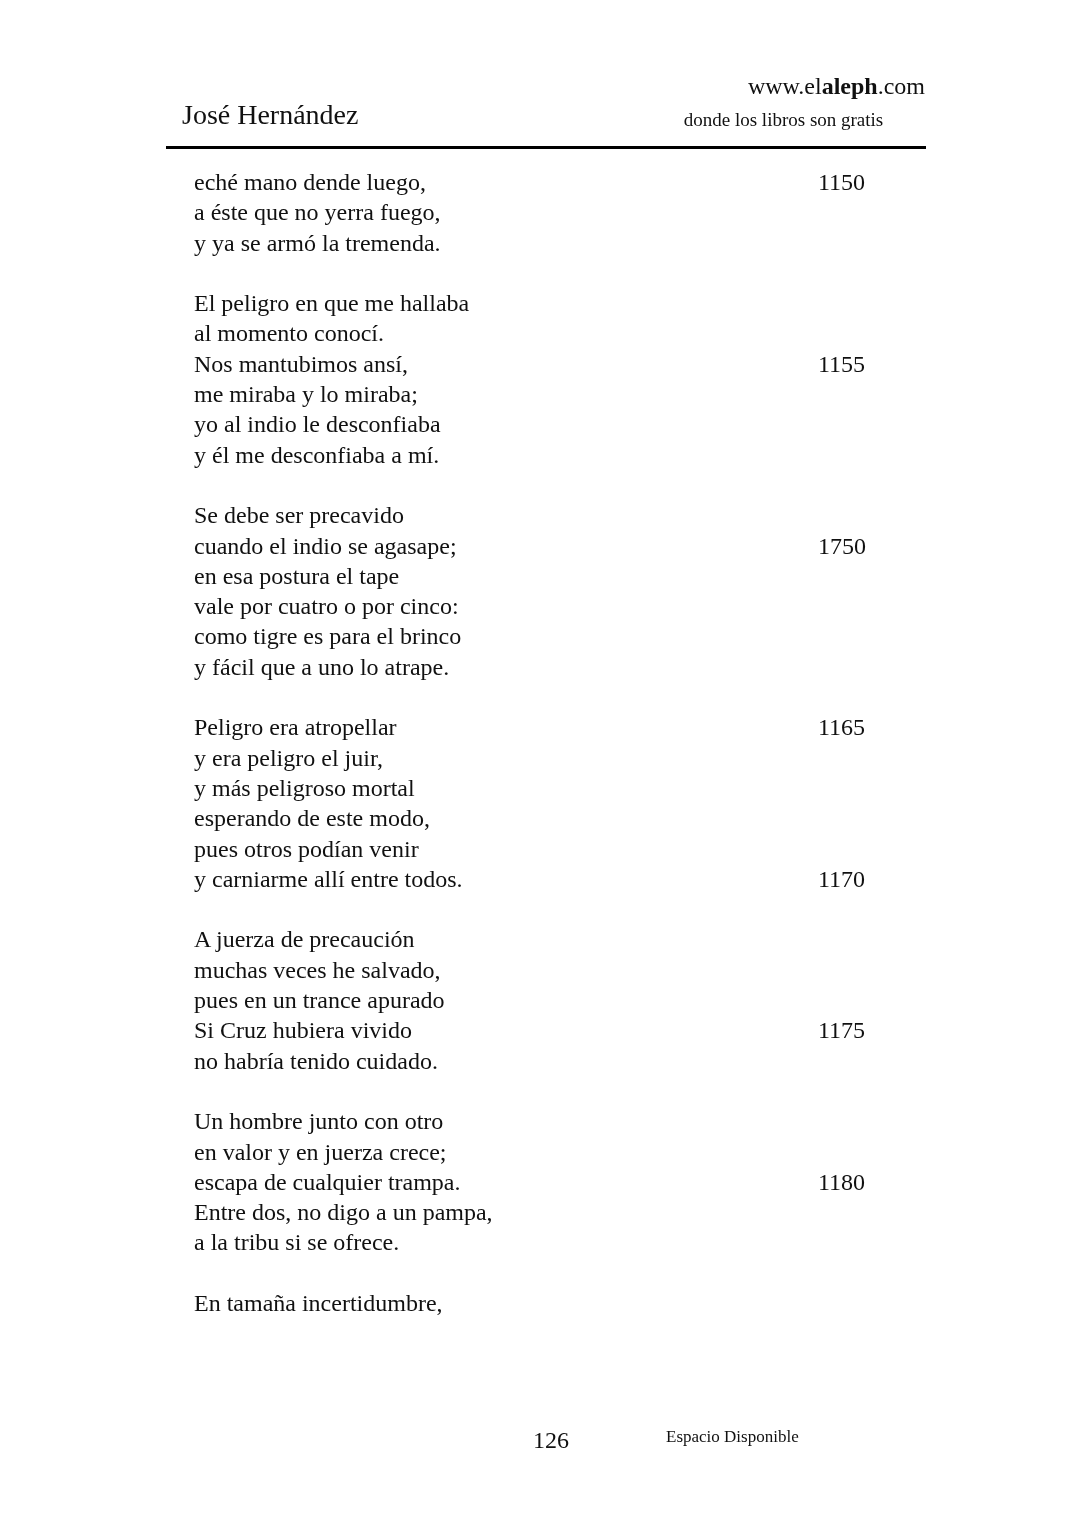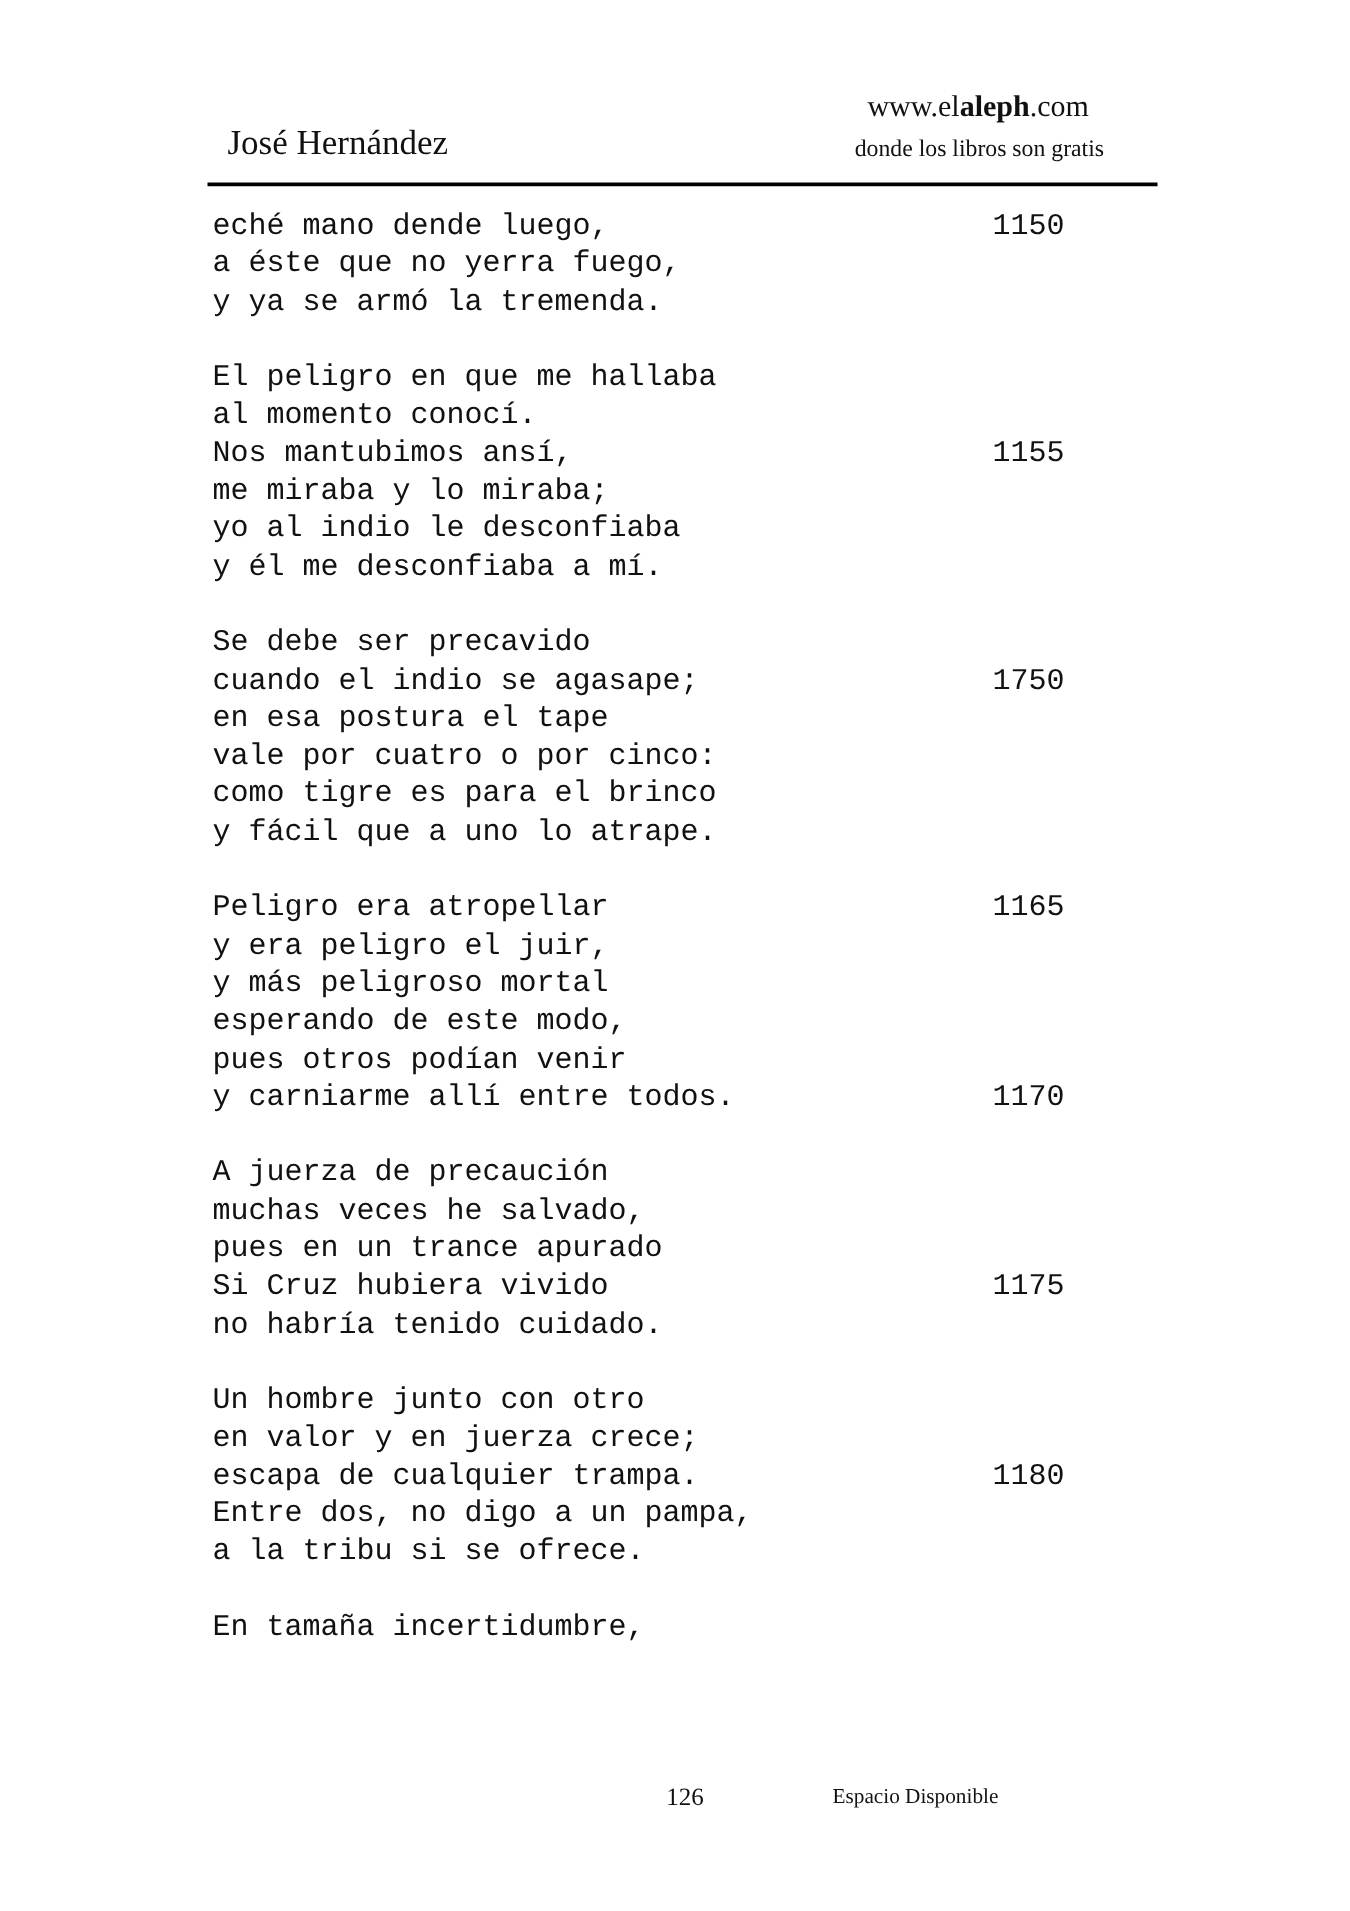--- a/index.html
+++ b/index.html
@@ -1,26 +1,26 @@
 <!DOCTYPE html>
 <html><head>
 <meta charset="utf-8">
 <style>
   html, body { margin: 0; padding: 0; background: #ffffff; }
   body { width: 1080px; height: 1529px; position: relative; overflow: hidden;
          font-family: "Liberation Serif", "DejaVu Serif", serif; color: #111; }
   .hdr-author { position: absolute; left: 182px; top: 99px; font-size: 28px; }
-  .hdr-site { position: absolute; left: 640px; width: 285px; top: 73px; text-align: center; font-size: 24px; }
+  .hdr-site { position: absolute; left: 640px; width: 285px; top: 73px; text-align: right; font-size: 24px; }
   .hdr-site b { font-weight: bold; }
   .hdr-tag { position: absolute; left: 640px; width: 287px; top: 109px; text-align: center; font-size: 19px; }
   .rule { position: absolute; left: 166px; width: 760px; top: 146px; height: 3px; background: #000; }
-  .poem { position: absolute; left: 170px; top: 167px; width: 720px; font-family: Liberation Mono, monospace; }
+  .poem { position: absolute; left: 194px; top: 167px; width: 720px; }
   .line { position: relative; height: 30.3px; line-height: 30.3px; font-size: 24px; white-space: pre; }
   .num { position: absolute; left: 624px; top: 0; font-size: 24px; }
-  .footer-page { position: absolute; left: 533px; top: 1427px; font-size: 20px; }
+  .footer-page { position: absolute; left: 533px; top: 1427px; font-size: 24px; }
   .footer-ad { position: absolute; left: 666px; top: 1427px; font-size: 17px; }
 </style>
 </head>
 <body>
 
 <div class="hdr-author">José Hernández</div>
 <div class="hdr-site"><span>www.el</span><b>aleph</b><span>.com</span></div>
 <div class="hdr-tag">donde los libros son gratis</div>
 <div class="rule"></div>
 

